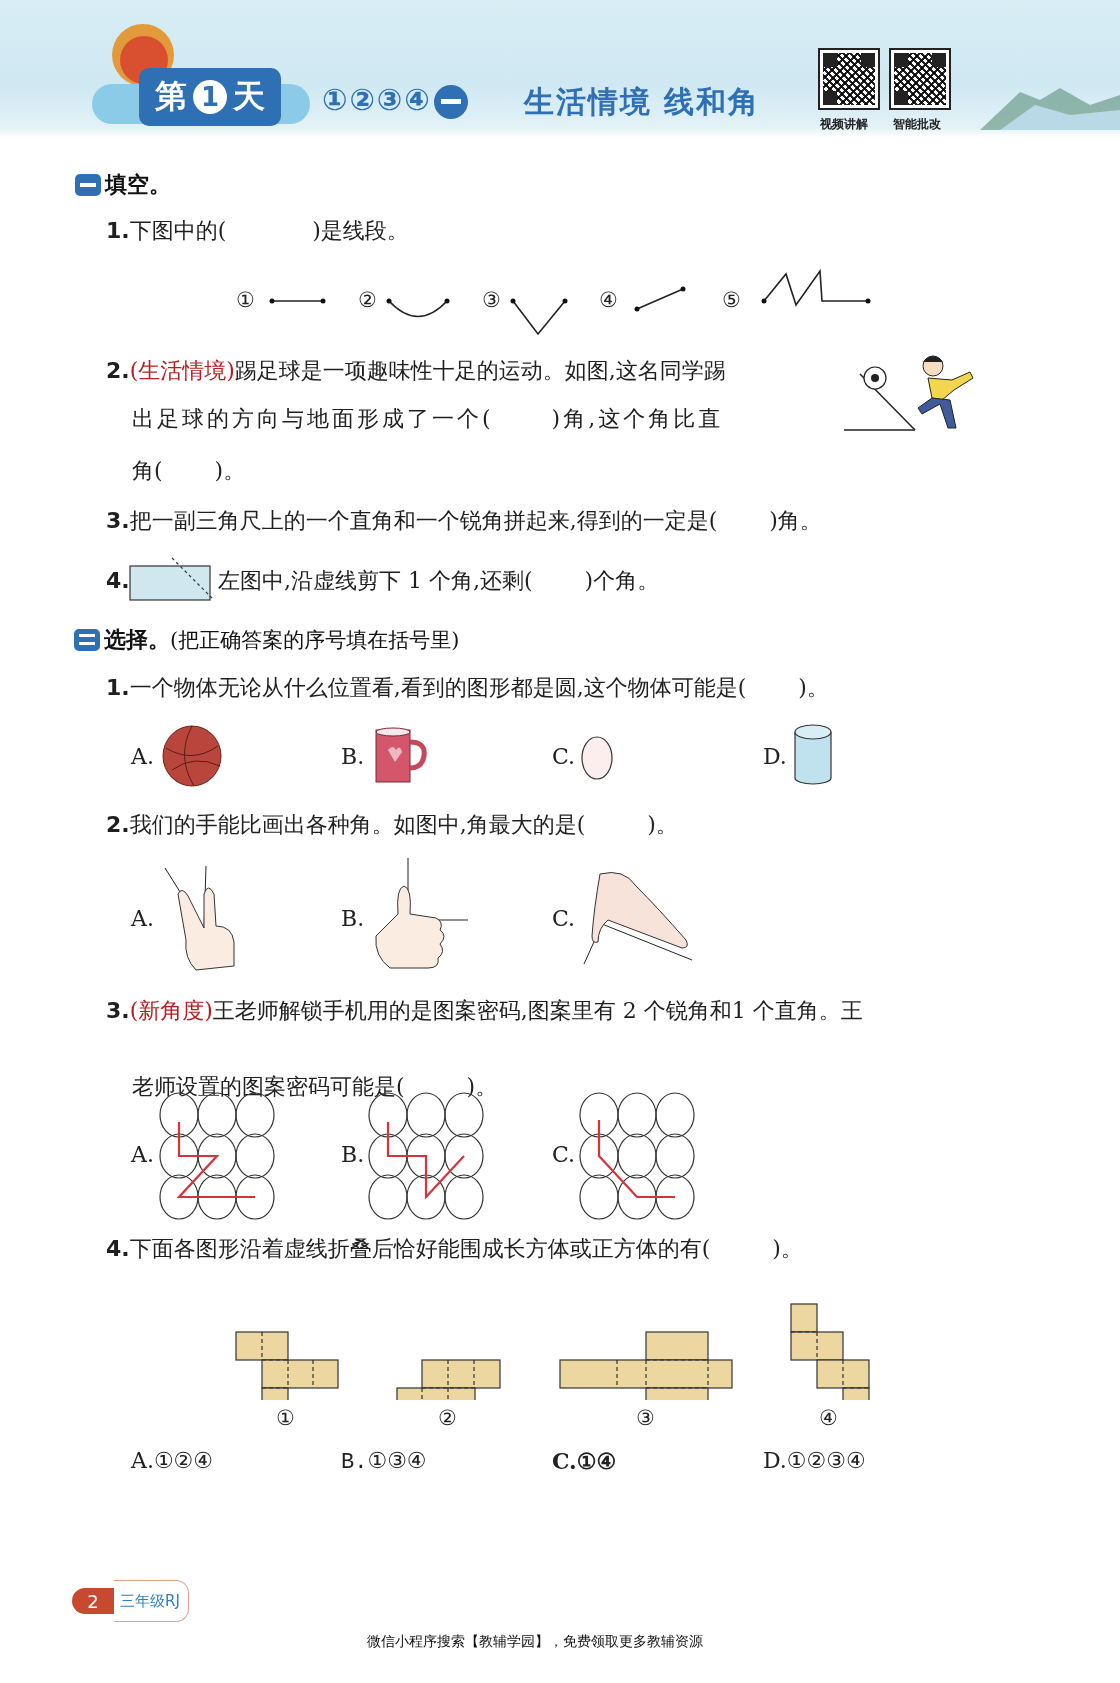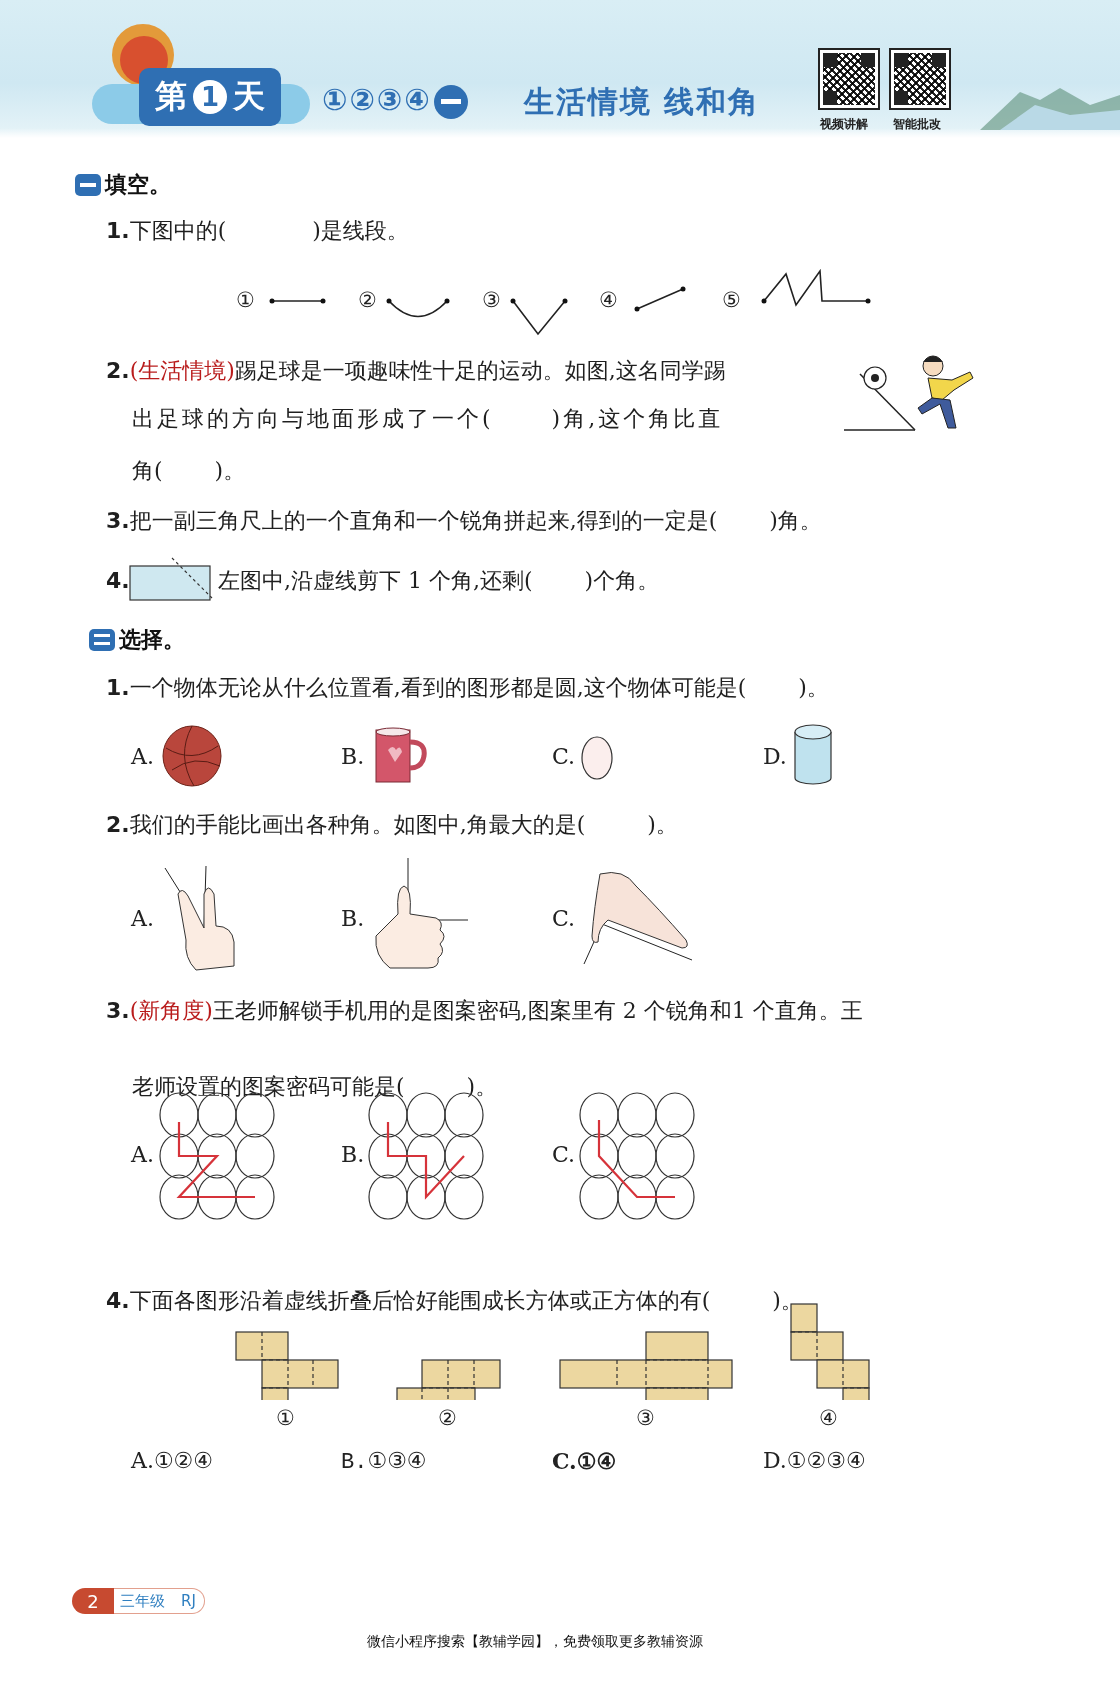--- a/index.html
+++ b/index.html
@@ -55,21 +55,21 @@
   .qnum { font-family: "DejaVu Sans", sans-serif; font-weight: bold; }
   .tag { color: #b91c1c; }
   .blank { display: inline-block; }
 
   .label { position: absolute; font-size: 22px; color: #222; }
   .circ { position: absolute; font-size: 21px; color: #222; }
 
   
   .page-badge { position: absolute; left: 72px; top: 1588px; height: 26px; display: flex; align-items: center; }
   .page-num { width: 42px; height: 26px; border-radius: 13px 0 0 13px; background: #c74a30; color: #fff; font-family: "DejaVu Sans", sans-serif; font-size: 18px; display: flex; align-items: center; justify-content: center; }
-  .grade { height: 26px; border: 1.5px solid #e2a08e; border-left: none; border-radius: 0 13px 13px 0; padding: 0 8px 0 6px; color: #2f7fc0; font-family: "DejaVu Sans", sans-serif; font-size: 15px; display: flex; align-items: center; gap: 16px; }
+  .grade { height: 42px; border: 1.5px solid #e2a08e; border-left: none; border-radius: 0 13px 13px 0; padding: 0 8px 0 6px; color: #2f7fc0; font-family: "DejaVu Sans", sans-serif; font-size: 15px; display: flex; align-items: center; gap: 0; }
   .footer-note { position: absolute; left: 367px; top: 1633px; font-family: "DejaVu Sans", sans-serif; font-size: 14px; color: #111; }
 </style>
 </head>
 <body>
 
 <div class="header-band"></div>
 <div class="sun-outer"></div>
 <div class="sun-inner"></div>
 <div class="day-pill-back"></div>
 <div class="day-badge">
@@ -159,23 +159,24 @@
   <span class="qnum">4.</span>
 </div>
 <svg class="abs" style="left:128px; top:556px;" width="88" height="48">
   <rect x="2" y="10" width="80" height="34" fill="#cfe8f0" stroke="#333" stroke-width="1.2"></rect>
   <line x1="44" y1="2" x2="84" y2="42" stroke="#333" stroke-width="1.2" stroke-dasharray="3,3"></line>
 </svg>
 <div class="q" style="left:218px; top:570px;">
   <span>左图中,沿虚线剪下 1 个角,还剩(</span><span class="blank" style="width:52px;"></span><span>)个角。</span>
 </div>
 
-<div class="section-head" style="left:89px; top:625px;">
+<div class="section-head" style="left:74px; top:625px;">
   <span class="sec-icon two"></span>
   <span>选择。</span>
+    <span class="sec-note">(把正确答案的序号填在括号里)</span>
 </div>
 
 <div class="q" style="left:106px; top:677px;">
   <span class="qnum">1.</span><span>一个物体无论从什么位置看,看到的图形都是圆,这个物体可能是(</span><span class="blank" style="width:52px;"></span><span>)。</span>
 </div>
 <div class="label" style="left:131px; top:744px;">A.</div>
 <svg class="abs" style="left:160px; top:724px;" width="66" height="64">
   <ellipse cx="32" cy="32" rx="29" ry="30" fill="#b9463c" stroke="#6d2218" stroke-width="1"></ellipse>
   <path d="M6 24 Q32 40 58 22 M12 46 Q34 30 60 42 M32 2 Q16 32 34 62" stroke="#5a1c14" stroke-width="1" fill="none"></path>
 </svg>
@@ -249,21 +250,21 @@
   <g transform="translate(369,2)">
     <use href="#grid9"></use>
     <polyline points="19,30 19,64 57,64 57,105 95,64" fill="none" stroke="#d6333a" stroke-width="2.2"></polyline>
   </g>
   <g transform="translate(580,2)">
     <use href="#grid9"></use>
     <polyline points="19,28 19,64 57,105 95,105" fill="none" stroke="#d6333a" stroke-width="2.2"></polyline>
   </g>
 </svg>
 
-<div class="q" style="left:106px; top:1290px;">
+<div class="q" style="left:106px; top:1238px;">
   <span class="qnum">4.</span><span>下面各图形沿着虚线折叠后恰好能围成长方体或正方体的有(</span><span class="blank" style="width:62px;"></span><span>)。</span>
 </div>
 
 <svg class="abs" style="left:0; top:1280px;" width="1120" height="120">
   <g fill="#ecd7a0" stroke="#333" stroke-width="1.2">
 
     <g>
       <rect x="236" y="52" width="52" height="28"></rect>
       <rect x="262" y="80" width="76" height="28"></rect>
       <rect x="262" y="108" width="26" height="28"></rect>

